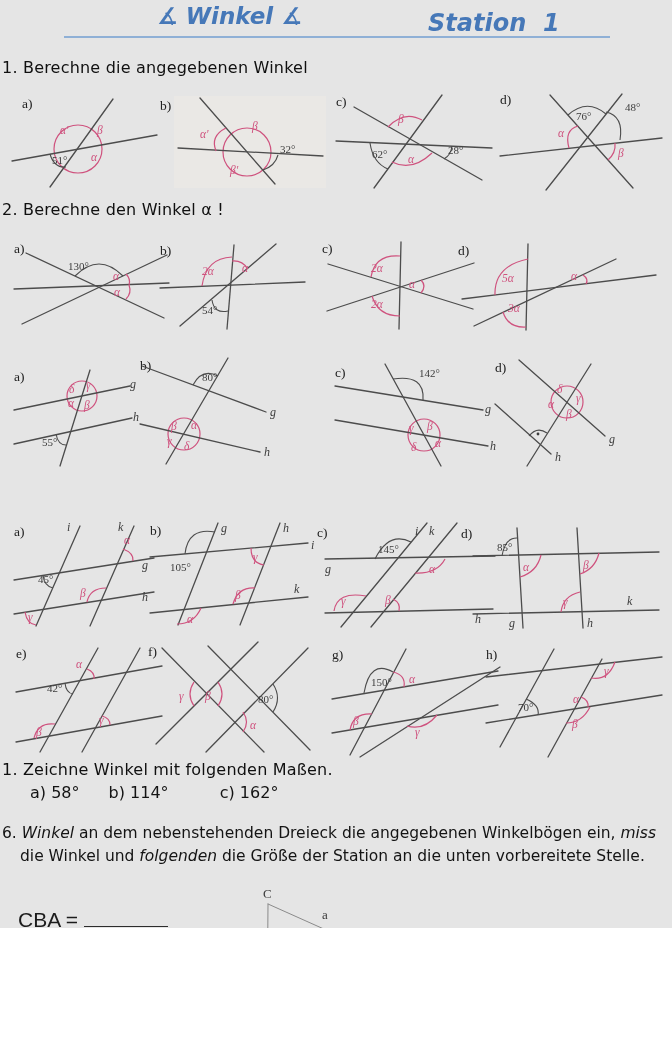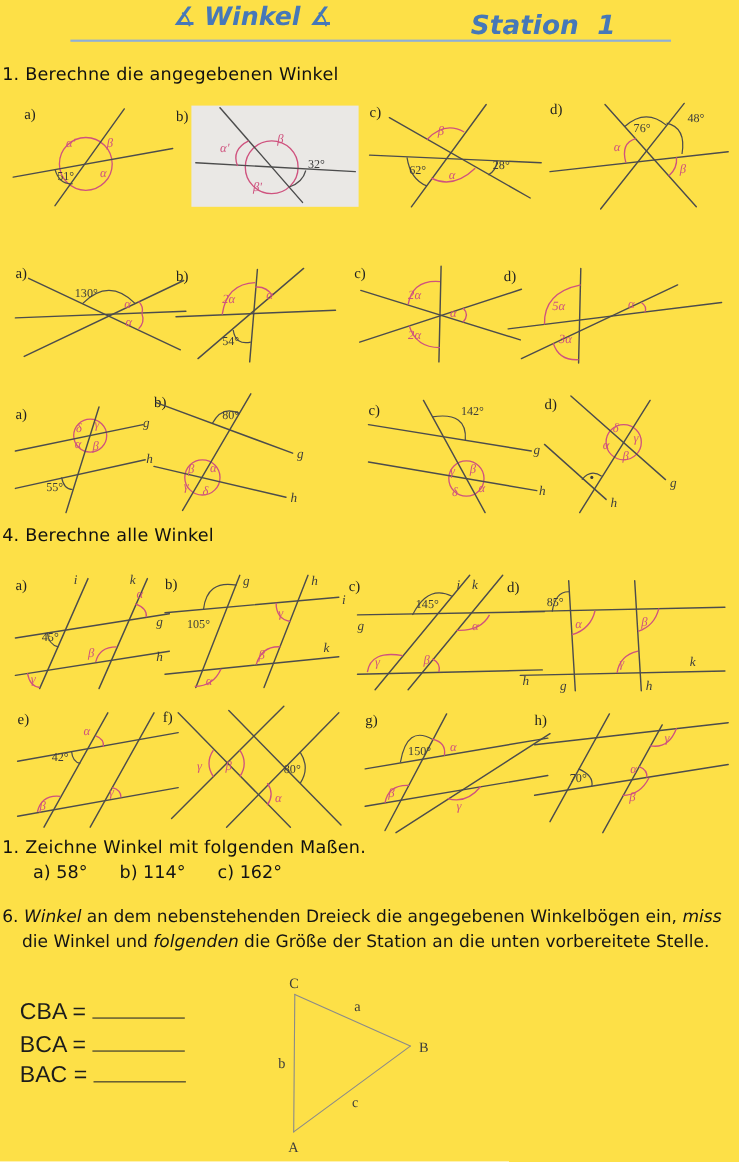--- a/index.html
+++ b/index.html
@@ -1,34 +1,34 @@
 <!DOCTYPE html>
 <html><head>
 <meta charset="utf-8">
 <style>
   html,body{margin:0;padding:0;background:#fff}
-  .page{position:relative;width:672px;height:1056px;background:#fde047;overflow:hidden;
+  .page{position:relative;width:672px;height:928px;background:#e5e5e5;overflow:hidden;
         font-family:"DejaVu Sans",sans-serif;color:#141414}
   .title{position:absolute;left:157px;top:3px;font-size:23px;font-weight:bold;font-style:italic;color:#4678b8}
   .station{position:absolute;left:428px;top:9px;font-size:24px;font-weight:bold;font-style:italic;color:#4678b8;white-space:pre}
   .rule{position:absolute;left:64px;top:36px;width:546px;height:2px;background:#8fb0d6}
   .hd{position:absolute;left:2px;font-size:16px;letter-spacing:.2px;color:#101010}
   svg{position:absolute;overflow:visible}
   svg text{font-family:"Liberation Serif","DejaVu Serif",serif}
   .gk{fill:#cf527e;font-style:italic;font-size:11.5px}
   .dg{fill:#3c3c3c;font-size:11px}
   .tg{fill:#222;font-size:13.5px}
   .lb{fill:#3c3c3c;font-size:12px;font-style:italic}
   line{stroke:#4c4c4c;stroke-width:1.3;stroke-linecap:round}
   .tri line{stroke:#8a8a8a;stroke-width:1}
   .pk{stroke:#cf527e;fill:none;stroke-width:1.2}
   .bk{stroke:#4c4c4c;fill:none;stroke-width:1.1}
   .opts{position:absolute;left:30px;top:783px;font-size:16px}
   .opts span{display:inline-block}
-  .o1{margin-right:24px}.o2{margin-right:24px}
+  .o1{margin-right:24px}.o2{margin-right:46px}
   .para{position:absolute;left:2px;top:822px;width:662px;font-size:15.5px;line-height:1.5;
         padding-left:18px;text-indent:-18px}
   .it{font-style:italic}
   .ans{position:absolute;left:18px;font-size:21px;font-family:Liberation Sans, sans-serif;color:#1c1c1c}
   .blank{display:inline-block;width:84px;border-bottom:1.5px solid #2c2c2c;height:13px;margin-left:6px}
 </style>
 </head>
 <body>
 
 <div class="page">
@@ -88,20 +88,21 @@
     <path class="bk" d="M70 25 Q89 8 108 24"></path>
     <path class="bk" d="M108 22 Q126 26 122 50"></path>
     <path class="pk" d="M71 58 Q66 40 80 36"></path>
     <path class="pk" d="M110 70 Q118 63 117 53"></path>
     <text x="78" y="30" class="dg">76°</text>
     <text x="127" y="21" class="dg">48°</text>
     <text x="60" y="47" class="gk">α</text>
     <text x="120" y="67" class="gk">β</text>
   </svg>
 
+  <div class="hd" style="top:200px">2. Berechne den Winkel α !</div>
 
   <svg style="left:12px;top:240px" width="160" height="88" viewBox="0 0 160 88">
     <text x="2" y="13" class="tg">a)</text>
     <line x1="2" y1="49" x2="157" y2="43"></line>
       <line x1="14" y1="13" x2="152" y2="78"></line>
       <line x1="10" y1="84" x2="155" y2="15"></line>
     <path class="bk" d="M63 36 Q87 12 111 36"></path>
     <path class="pk" d="M114 34 Q119 39 117 45"></path>
     <path class="pk" d="M117 45 Q120 53 114 59"></path>
     <text x="56" y="30" class="dg">130°</text>
@@ -206,21 +207,20 @@
     <path class="bk" d="M36 78 Q44 68 54 75"></path>
     <circle cx="45" cy="76" r="1.4" fill="#3c3c3c"></circle>
     <text x="116" y="85" class="lb">g</text>
     <text x="62" y="103" class="lb">h</text>
     <text x="64" y="35" class="gk">δ</text>
     <text x="83" y="44" class="gk">γ</text>
     <text x="55" y="50" class="gk">α</text>
     <text x="73" y="60" class="gk">β</text>
   </svg>
 
-  <div class="hd" style="top:477px">4. Berechne alle Winkel</div>
 
   <svg style="left:12px;top:520px" width="150" height="108" viewBox="0 0 150 108">
     <text x="2" y="16" class="tg">a)</text>
     <line x1="2" y1="60" x2="142" y2="38"></line>
       <line x1="2" y1="94" x2="142" y2="72"></line>
     <line x1="24" y1="106" x2="68" y2="6"></line>
       <line x1="78" y1="106" x2="122" y2="6"></line>
     <path class="bk" d="M31 55 Q32 66 41 68"></path>
     <path class="pk" d="M111 29 Q122 33 121 41"></path>
     <path class="pk" d="M75 82 Q78 68 94 68"></path>

